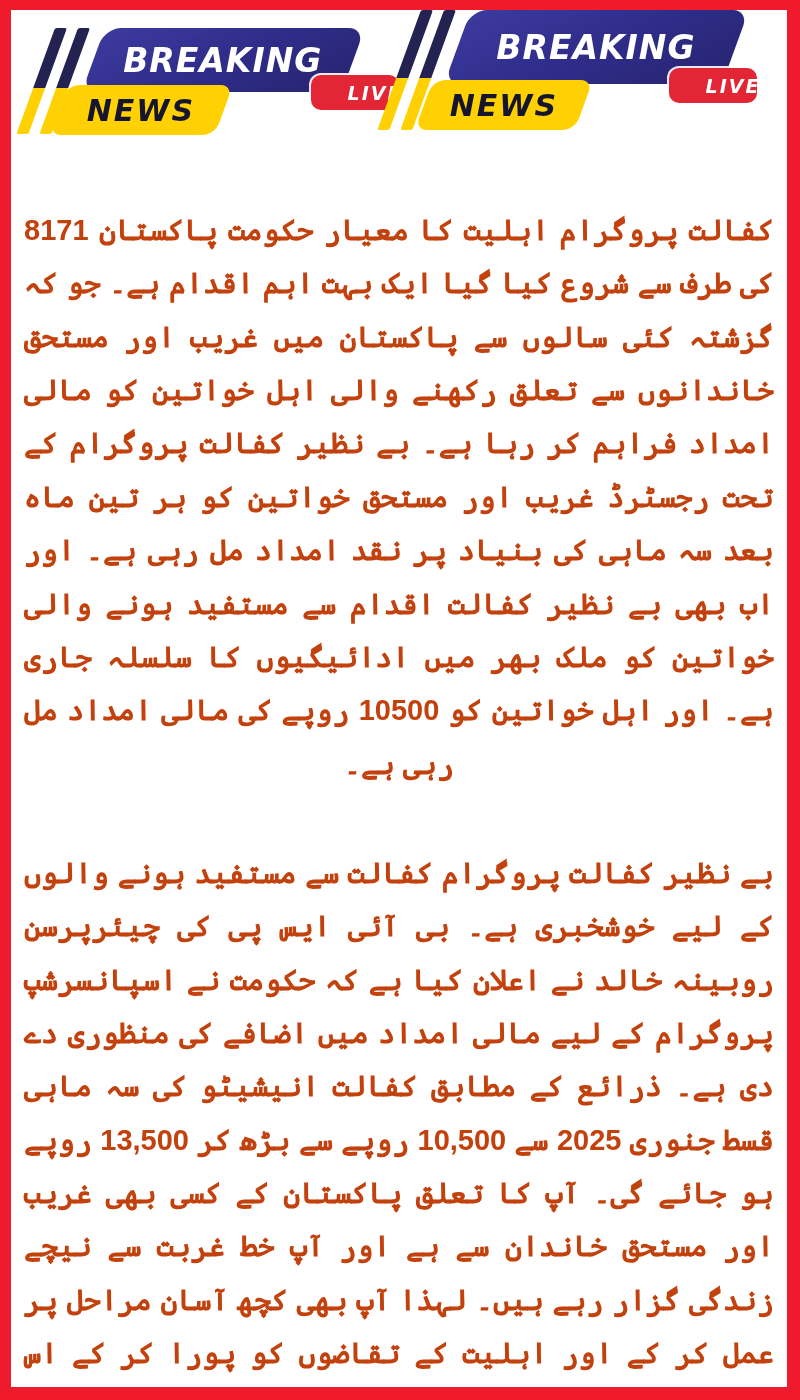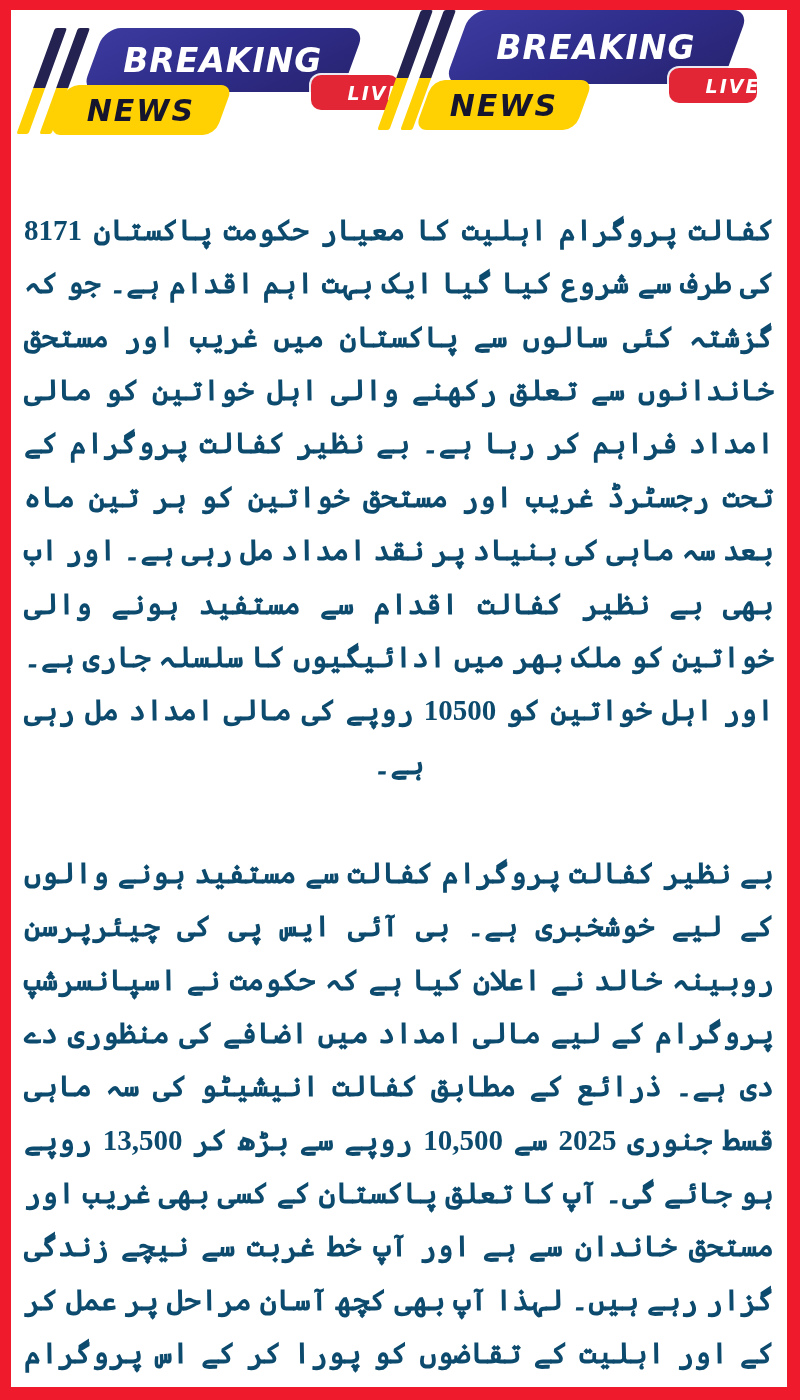--- a/index.html
+++ b/index.html
@@ -74,25 +74,25 @@
     font-style: italic; font-weight: 800; font-size: 19px;
     color: #ffffff; letter-spacing: 2px;
   }
 
   
   .article {
     direction: rtl;
     padding: 42px 13px 0 13px;
   }
   .article p {
-    font-family: Liberation Serif, serif;
+    font-family: Liberation Sans, sans-serif;
     font-size: 29px;
     font-weight: 700;
     line-height: 1.84;
-    color: #0c4a6e;
+    color: #c2410c;
     text-align: justify;
     text-align-last: center;
     -moz-text-align-last: center;
     margin: 0 0 56px 0;
   }
 </style>
 </head>
 <body>
 
 <div class="page">

